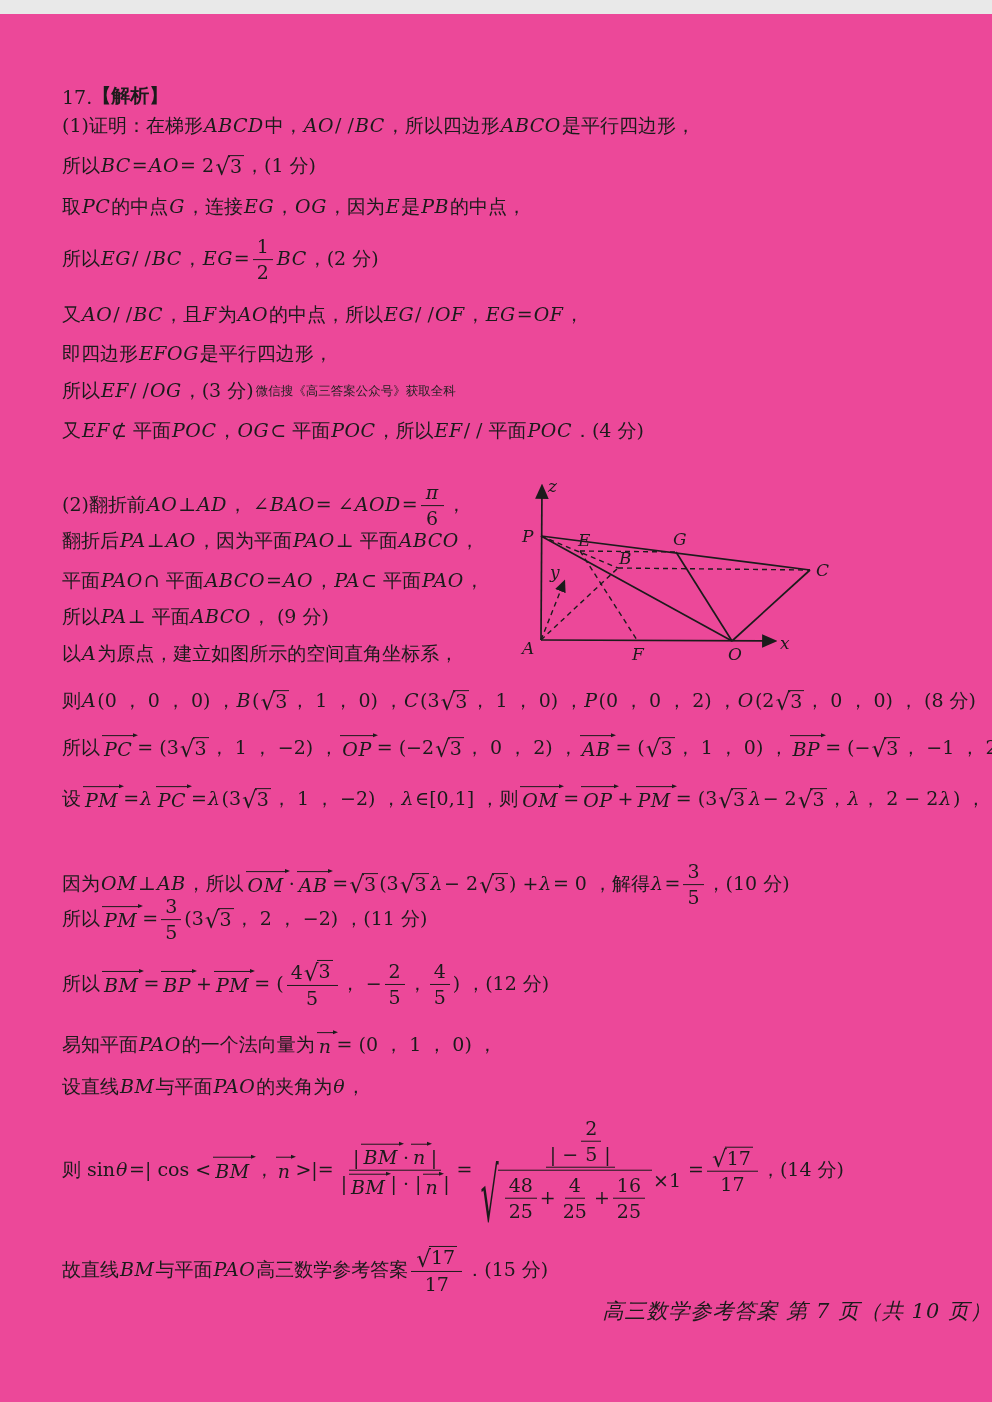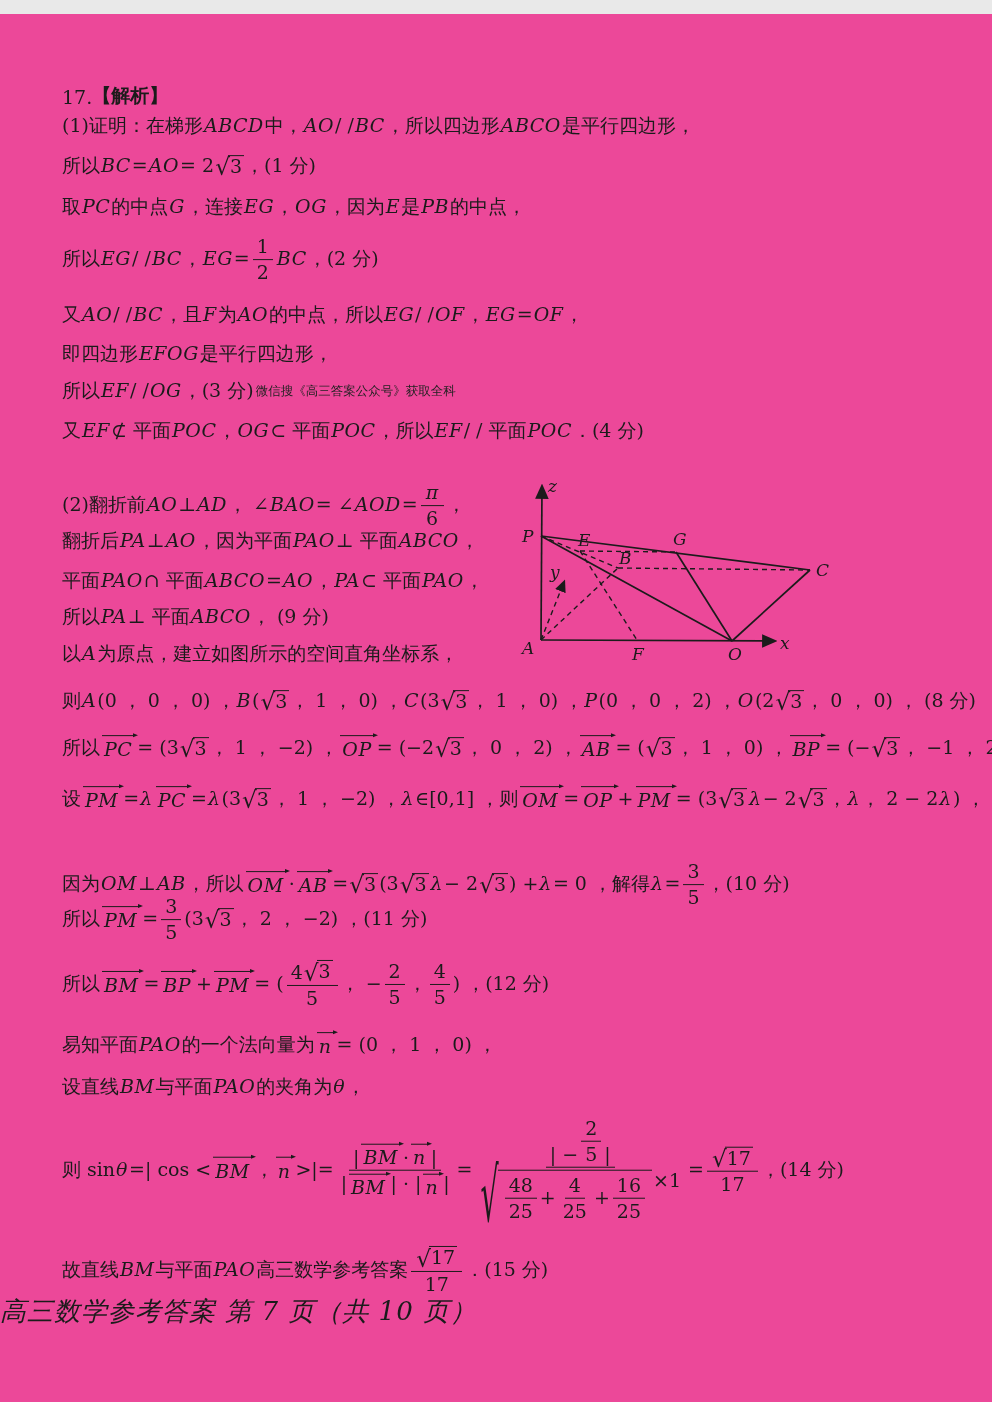--- a/index.html
+++ b/index.html
@@ -41,22 +41,22 @@
   
   .frac{display:inline-flex;flex-direction:column;align-items:center;margin:0 3px;line-height:1.1;}
   .frac > .num{display:inline-flex;align-items:flex-end;justify-content:center;border-bottom:1.5px solid #1b1b1b;padding:1px 4px 2px;}
   .frac > .den{display:inline-flex;align-items:flex-start;justify-content:center;padding:2px 4px 0;}
   
   .diagram{position:absolute;left:518px;top:446px;}
   .diagram text{font-size:17px;font-style:italic;font-family:"DejaVu Serif","Liberation Serif",serif;fill:#1b1b1b;}
   .footer{
     position:absolute;left:0;right:0;top:1297px;
     transform:translateY(-50%);
-    text-align:left;
-    font-size:26px;
+    text-align:right;
+    font-size:21px;
     font-style:italic;
     letter-spacing:1px;
   }
   .bottom-divider{
     position:absolute;left:0;top:1391px;width:720px;height:1px;
     background:linear-gradient(to right,#d6d6d6,#dedede 60%,rgba(255,255,255,0));
   }
 </style>
 </head>
 <body>

